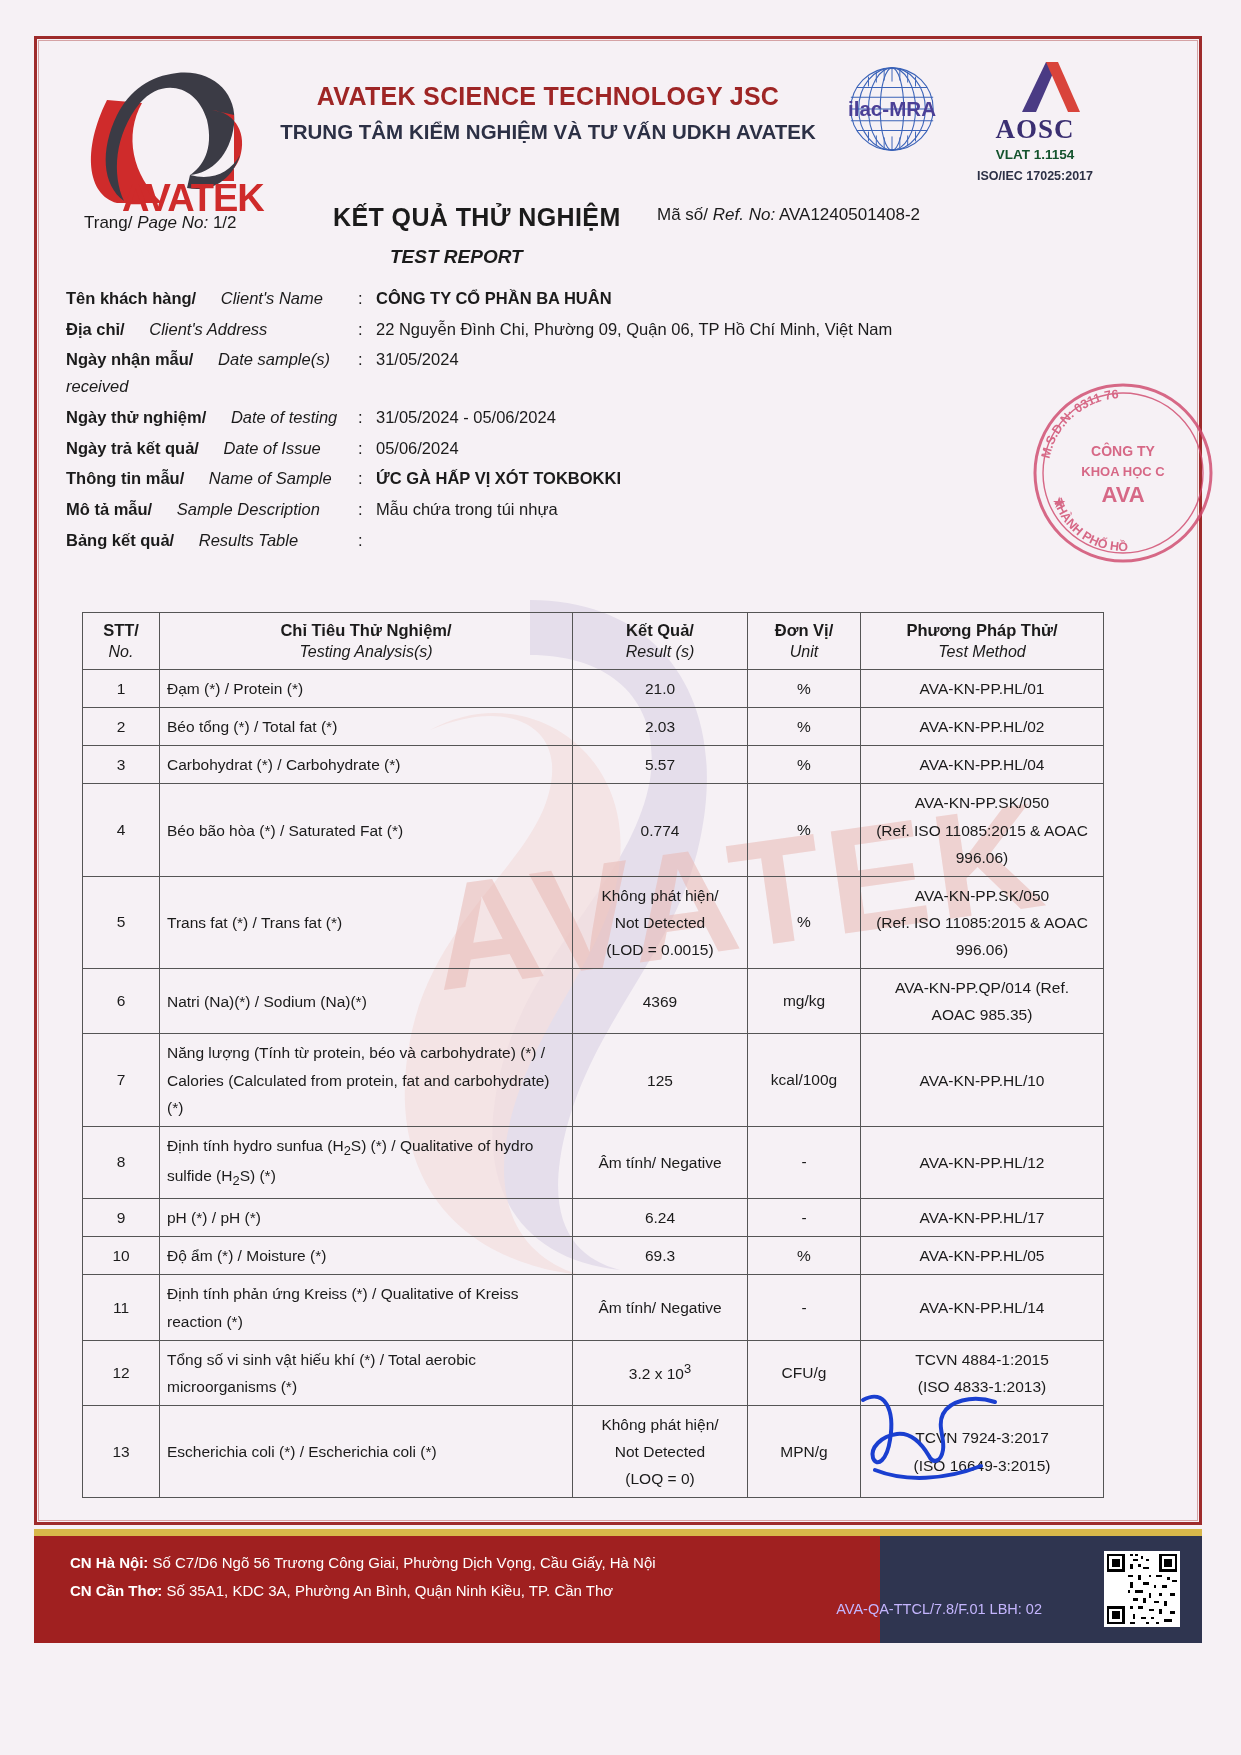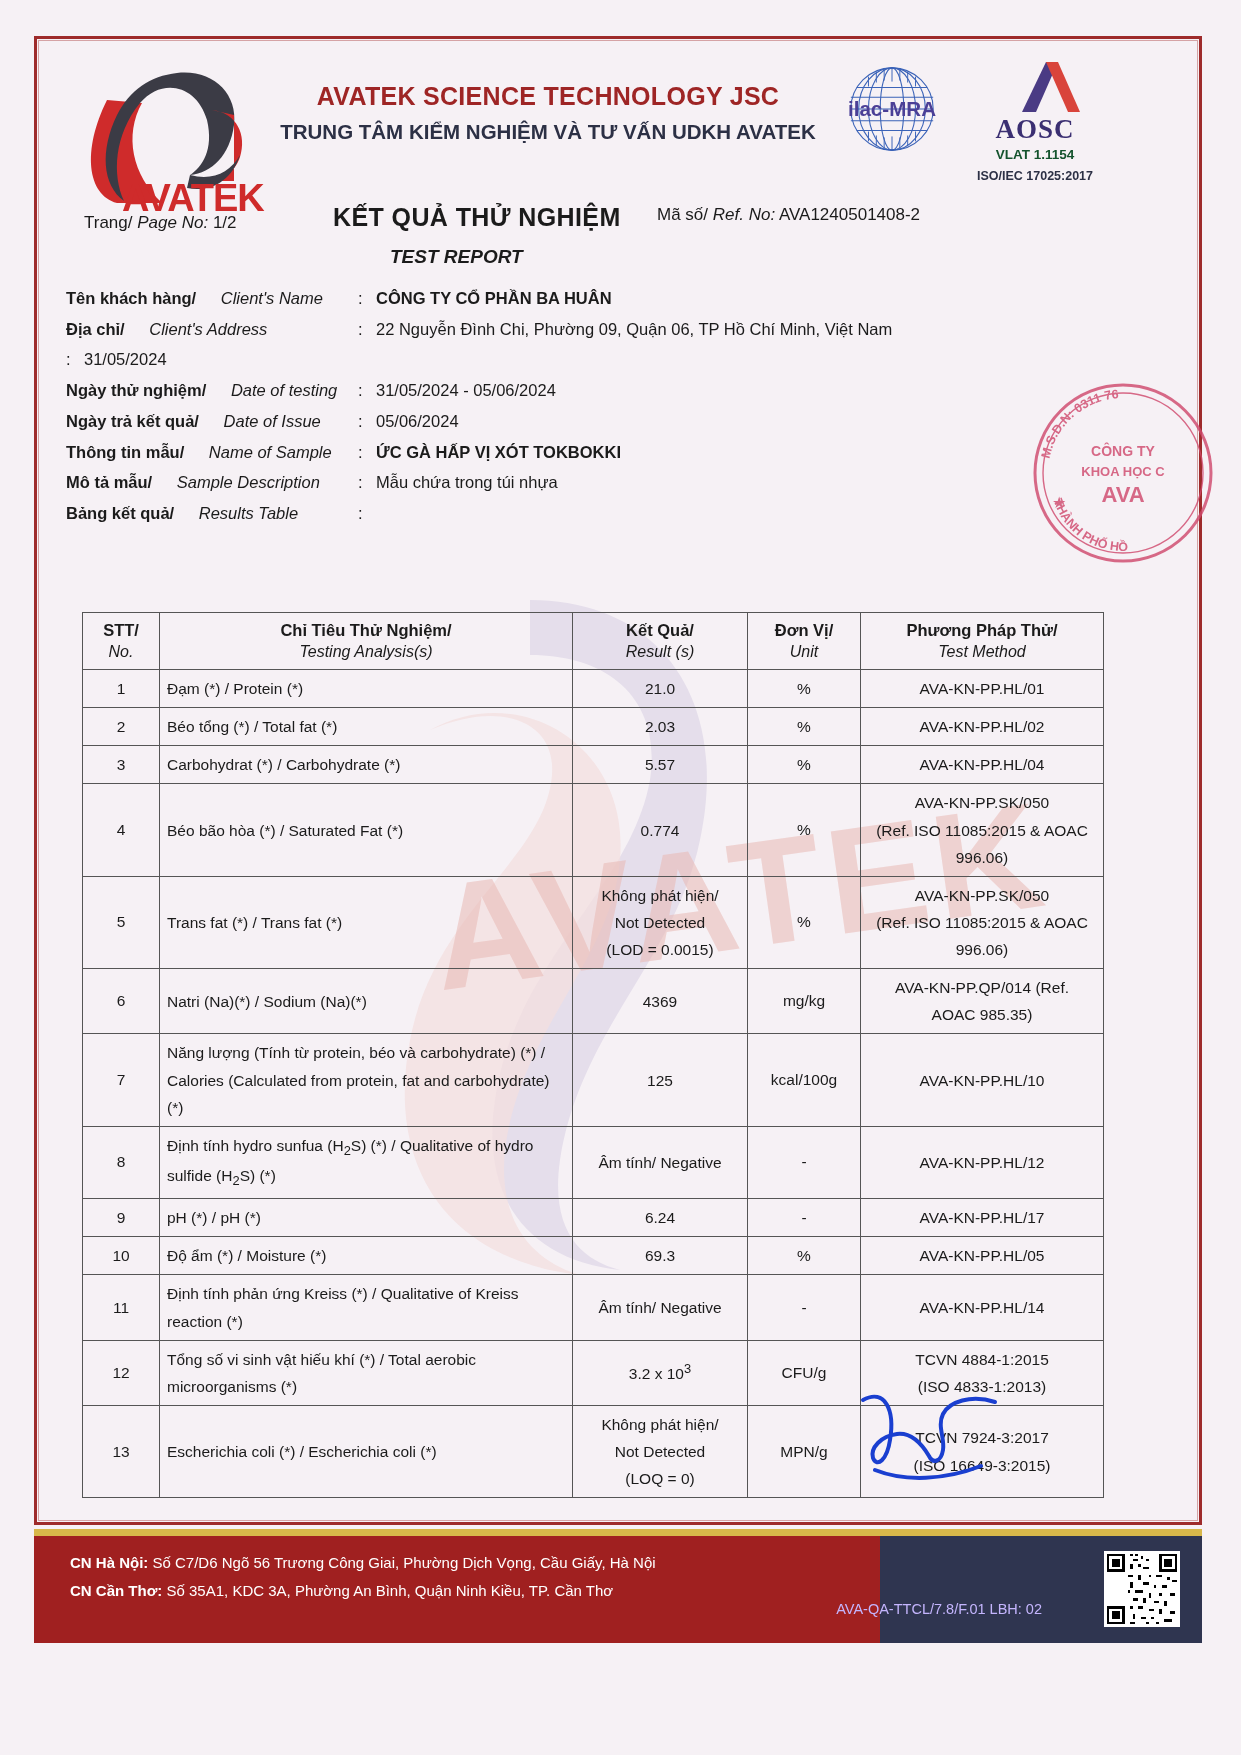--- a/index.html
+++ b/index.html
@@ -243,20 +243,21 @@
         <div class="info-label"><span>Tên khách hàng/</span><i> Client's Name</i></div>
         <div class="info-colon">:</div>
         <div class="info-value strong">CÔNG TY CỔ PHẦN BA HUÂN</div>
       </div>
       <div class="info-row">
         <div class="info-label"><span>Địa chỉ/</span><i> Client's Address</i></div>
         <div class="info-colon">:</div>
         <div class="info-value">22 Nguyễn Đình Chi, Phường 09, Quận 06, TP Hồ Chí Minh, Việt Nam</div>
       </div>
       <div class="info-row">
+        <div class="info-label"><span>Ngày nhận mẫu/</span><i> Date sample(s) received</i></div>
         <div class="info-colon">:</div>
         <div class="info-value">31/05/2024</div>
       </div>
       <div class="info-row">
         <div class="info-label"><span>Ngày thử nghiệm/</span><i> Date of testing</i></div>
         <div class="info-colon">:</div>
         <div class="info-value">31/05/2024 - 05/06/2024</div>
       </div>
       <div class="info-row">
         <div class="info-label"><span>Ngày trả kết quả/</span><i> Date of Issue</i></div>

